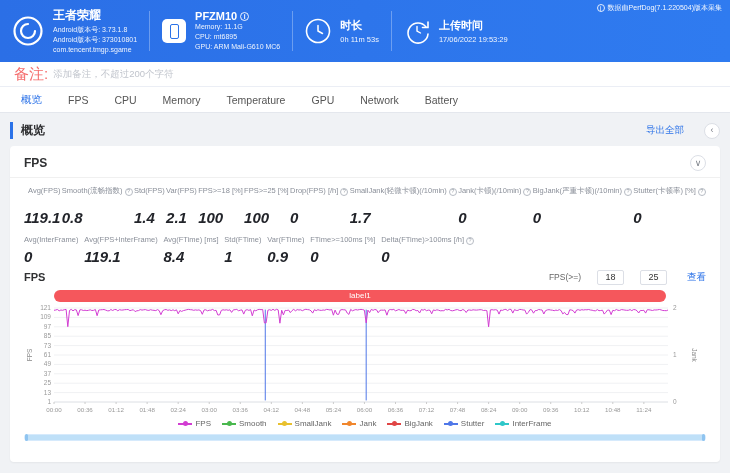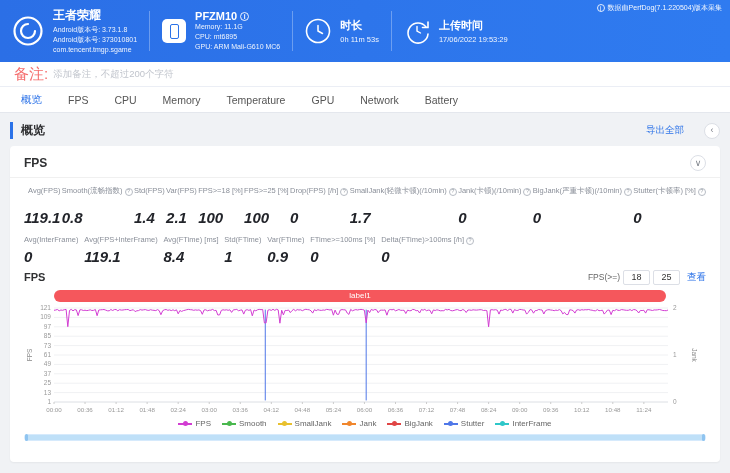--- a/index.html
+++ b/index.html
@@ -64,21 +64,21 @@
   .metric { text-align:left; }
   .m-label { font-size:7.5px; color:#8a8f99; line-height:1.3; white-space:nowrap; }
   .m-row1 .m-label { height:20px; display:flex; flex-direction:row; justify-content:flex-end; }
   .m-value { font-size:15px; font-weight:700; color:#22242a; margin-top:3px;font-style:italic; }
   .help { display:inline-flex; width:8px; height:8px; border:1px solid #b7bcc4;
     color:#9aa0a8; border-radius:50%; font-size:5.5px; align-items:center;
     justify-content:center; margin-left:2px; vertical-align:0; cursor:pointer; }
   
   .chart-head { display:flex; justify-content:space-between; align-items:center; margin-top:1px; }
   .chart-title { font-size:11px; font-weight:bold; color:#303133; }
-  .chart-controls { display:flex; align-items:center; gap:3px; font-size:8.5px; color:#666; }
+  .chart-controls { display:flex; align-items:center; gap:16px; font-size:8.5px; color:#666; }
   .chart-controls input { width:27px; height:15px; border:1px solid #dcdfe6; border-radius:2px;
     font-size:9px; text-align:center; color:#333; font-family:"Liberation Sans",sans-serif; }
   .view-btn { color:#2b72e8; font-size:9.5px; margin-left:4px; cursor:pointer; }
   
   .banner { margin:5px 10px 2px 30px; width:612px; height:12px; background:#f5575c;
     border-radius:6px; color:#fff; font-size:8px; display:flex; align-items:center;
     justify-content:center; }
   
   .legend { display:flex; justify-content:center; align-items:center; gap:11px;
     font-size:8px; color:#666; height:12px; }

